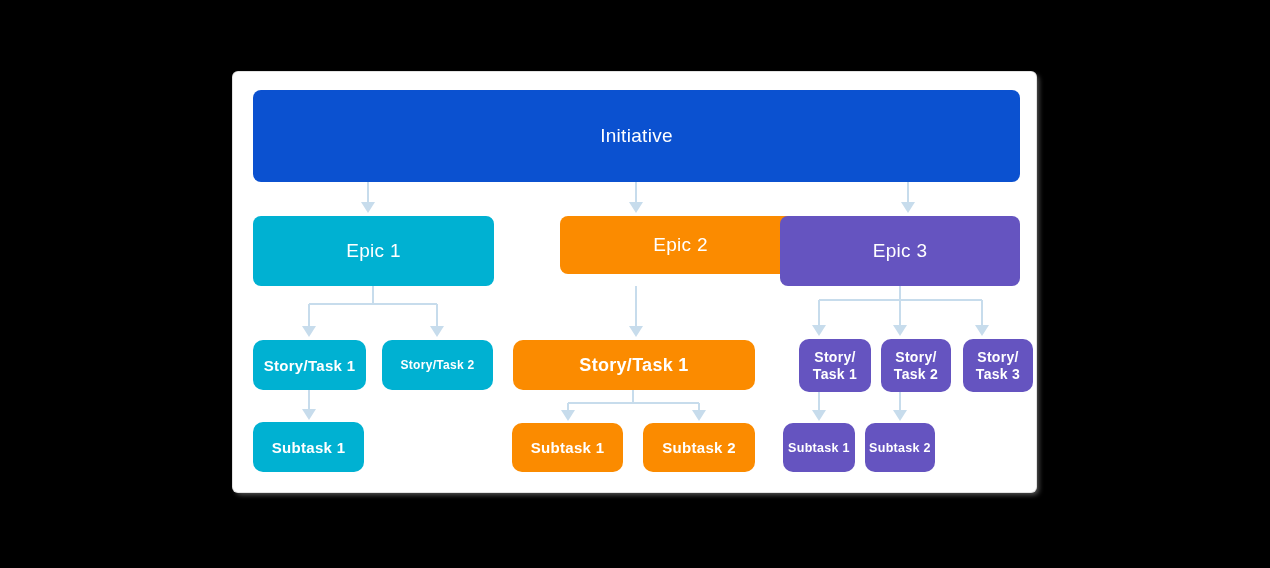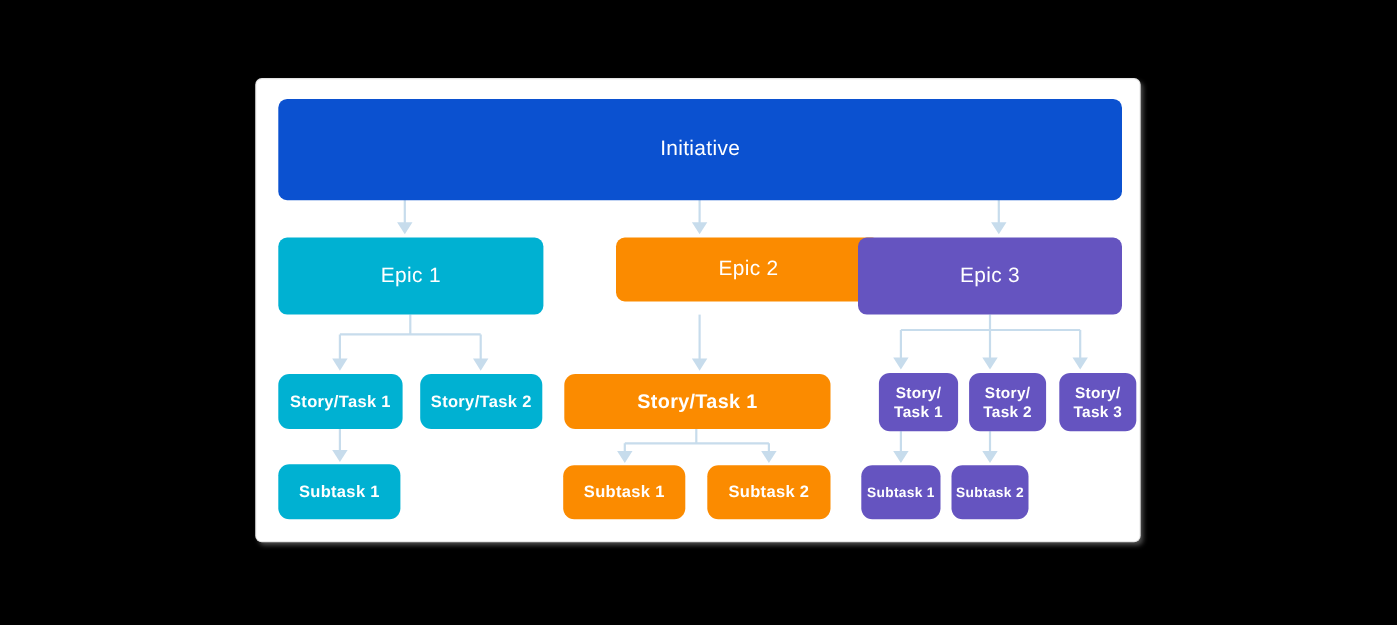--- a/index.html
+++ b/index.html
@@ -35,21 +35,21 @@
   .r-lg{border-radius:8px;}
   .r-sm{border-radius:10px;font-weight:bold;}
   .two-line{white-space:pre-line;line-height:1.2;margin-left:16px;}
 
   
   .n-init   {left:20px; top:18px; width:767px;height:92px;font-size:19px;}
   .n-epic1  {left:20px; top:144px;width:241px;height:70px;font-size:19px;}
   .n-epic2  {left:283px;top:144px;width:241px;height:58px;font-size:19px;margin-left:44px;}
   .n-epic3  {left:547px;top:144px;width:240px;height:70px;font-size:19px;}
   .n-l-s1   {left:20px; top:268px;width:113px;height:50px;font-size:15px;}
-  .n-l-s2   {left:149px;top:268px;width:111px;height:50px;font-size:15px;}
+  .n-l-s2   {left:149px;top:268px;width:111px;height:50px;font-size:12px;}
   .n-l-sub1 {left:20px; top:350px;width:111px;height:50px;font-size:15px;}
   .n-m-s1   {left:280px;top:268px;width:242px;height:50px;font-size:18px;}
   .n-m-sub1 {left:279px;top:351px;width:111px;height:49px;font-size:15px;}
   .n-m-sub2 {left:410px;top:351px;width:112px;height:49px;font-size:15px;}
   .n-r-s1   {left:550px;top:267px;width:72px;height:53px;font-size:14px;}
   .n-r-s2   {left:632px;top:267px;width:70px;height:53px;font-size:14px;}
   .n-r-s3   {left:714px;top:267px;width:70px;height:53px;font-size:14px;}
   .n-r-sub1 {left:550px;top:351px;width:72px;height:49px;font-size:12.5px;}
   .n-r-sub2 {left:632px;top:351px;width:70px;height:49px;font-size:12.5px;}
 </style>

